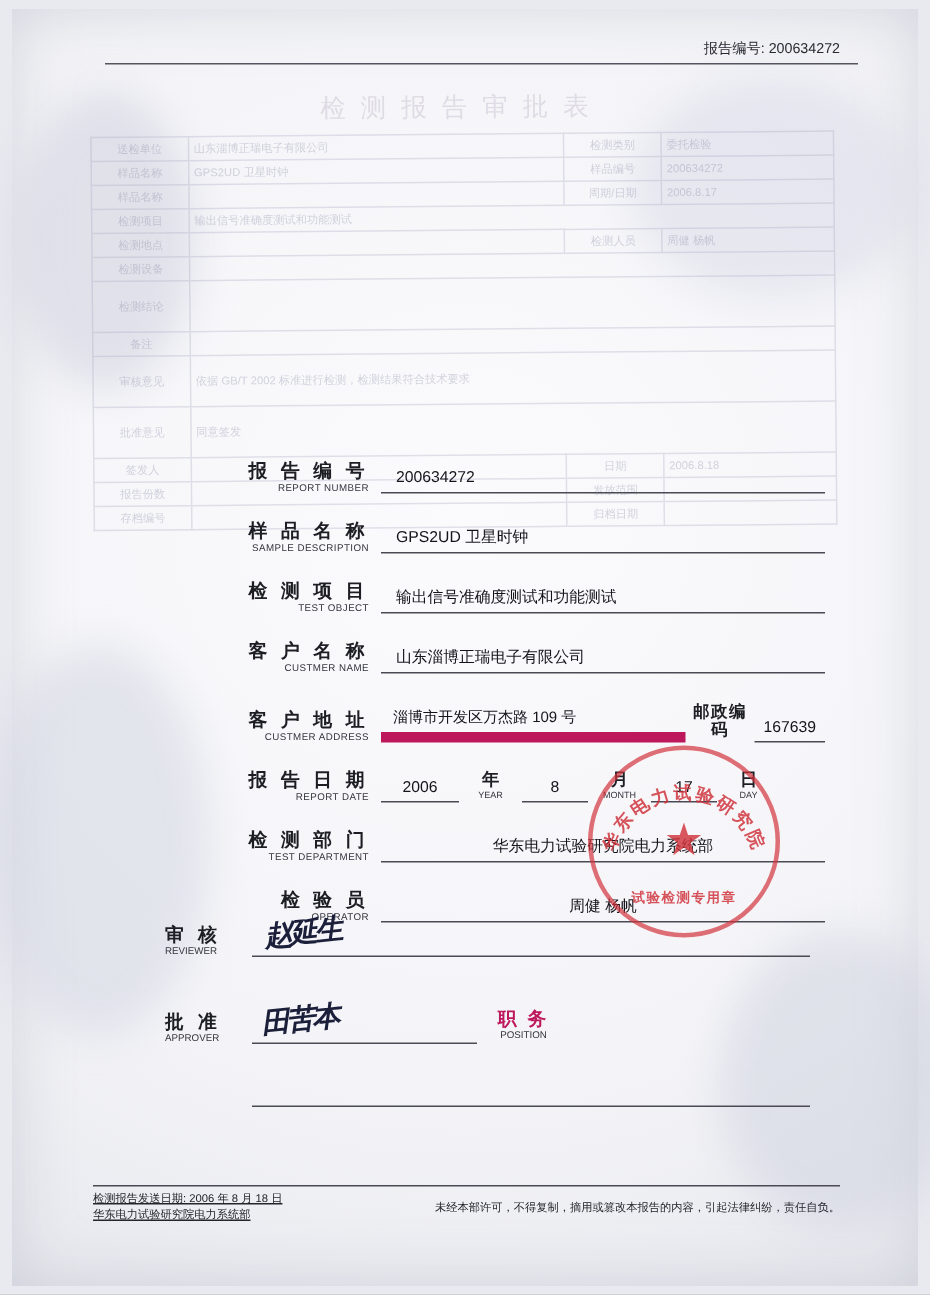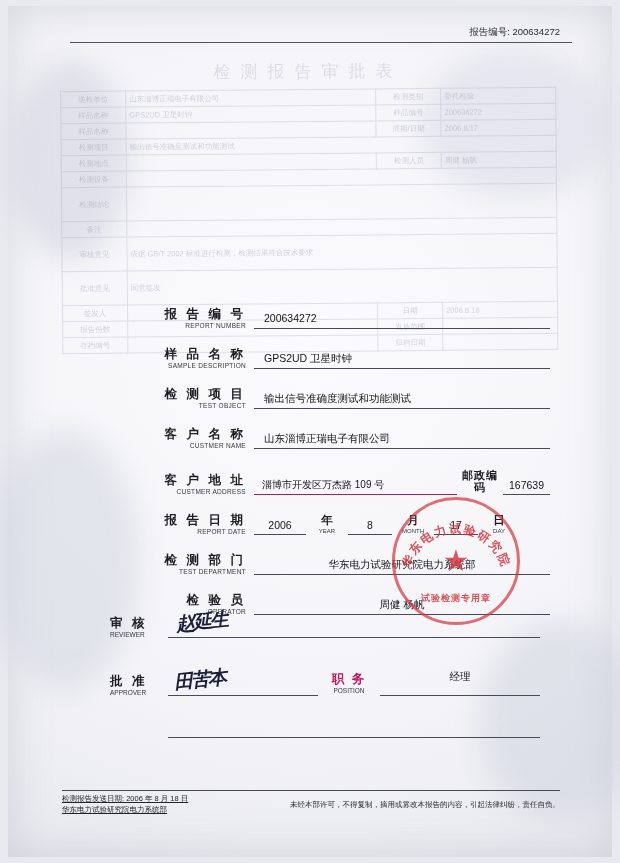--- a/index.html
+++ b/index.html
@@ -99,20 +99,21 @@
     text-align: right;
     padding-right: 8px;
     line-height: 1;
   }
   .flabel .cn {
     display: block;
     font-size: 12.5px;
     font-weight: bold;
     letter-spacing: 3px;
     color: #1d1d24;
+    font-family: Liberation Serif, serif;
   }
   .flabel .en {
     display: block;
     font-size: 6.5px;
     letter-spacing: 0.3px;
     color: #35353e;
     margin-top: 2px;
   }
   .fval {
     flex: 1;
@@ -123,21 +124,21 @@
     min-height: 14px;
     line-height: 14px;
     white-space: nowrap;
   }
   .fval.center { text-align: center; padding-left: 0; }
 
   
   .addr-line { display: flex; align-items: flex-end; width: 100%; }
   .addr-val {
     flex: 0 0 195px;
-    border-bottom: 1px solid #be185d;
+    border-bottom: 7px solid #be185d;
     font-size: 10px;
     color: #14141a;
     padding: 0 0 3px 8px;
     line-height: 12px;
     white-space: normal;
   }
   .post-label {
     flex: 0 0 46px;
     font-size: 11px;
     font-weight: bold;
@@ -448,21 +449,20 @@
         <span class="en">APPROVER</span>
       </div>
       <div class="post-wrap">
         <div class="post-sign">
           <span class="sig" style="left:6px; top:-6px; font-size:19px;">田苦本</span>
         </div>
         <div class="post-lbl">
           <span class="cn">职 务</span>
           <span class="en">POSITION</span>
         </div>
-        <div class="post-field">经理</div>
       </div>
     </div>
 
     <div class="srow" style="height:24px;">
       <div class="slabel"></div>
       <div class="sline"></div>
     </div>
   </div>
 
   <div class="seal">

